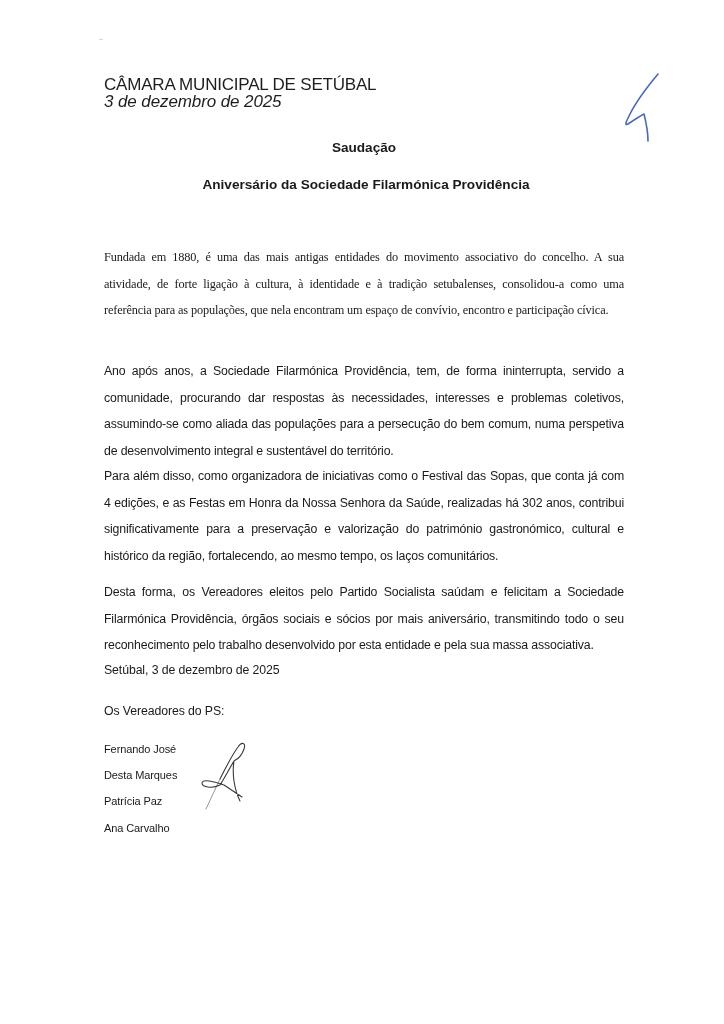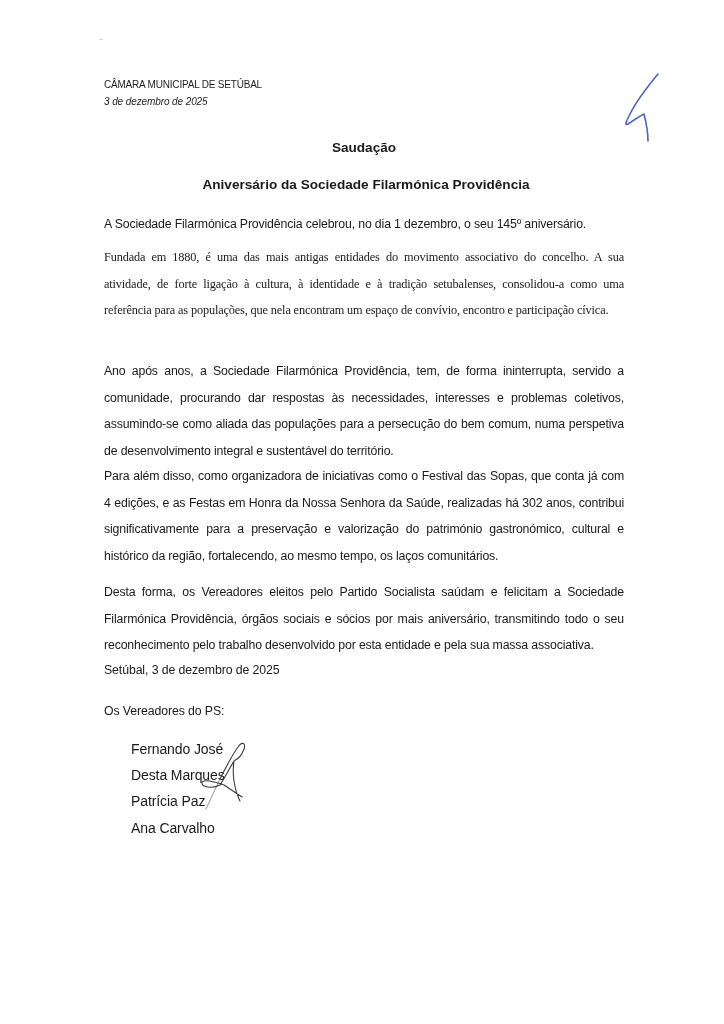--- a/index.html
+++ b/index.html
@@ -1,21 +1,21 @@
 <!DOCTYPE html>
 <html><head>
 <meta charset="utf-8">
 <style>
   html, body { margin: 0; padding: 0; background: #ffffff; }
   body { width: 724px; height: 1024px; position: relative; overflow: hidden;
          font-family: "Liberation Sans", "DejaVu Sans", sans-serif; color: #1a1a1a; }
   .page { position: absolute; left: 0; top: 0; width: 724px; height: 1024px; background: #fff; }
   .scan-dot { position: absolute; left: 99px; top: 39px; width: 4px; height: 1px; background: #d8d8d8; }
 
-  .header { position: absolute; left: 104px; top: 77px; font-size: 10px; line-height: 16.5px; color: #1e1e1e; }
+  .header { position: absolute; left: 104px; top: 77px; font-size: 17px; line-height: 16.5px; color: #1e1e1e; }
   .header .org { font-style: normal; letter-spacing: -0.2px; }
   .header .sub { font-style: italic; letter-spacing: -0.1px; }
 
   .initials { position: absolute; left: 600px; top: 64px; width: 70px; height: 80px; }
 
   .title { position: absolute; left: 0; width: 724px; text-align: center; font-weight: bold; color: #1a1a1a; }
   .title-1 { top: 140px; font-size: 13.6px; padding-left: 4px; box-sizing: border-box; text-align: center; }
   .title-2 { top: 177px; font-size: 13.6px; padding-left: 8px; box-sizing: border-box; }
 
   .body-text { position: absolute; left: 104px; width: 520px; font-size: 12.3px; line-height: 26.6px; color: #1a1a1a; }
@@ -23,21 +23,21 @@
   .p1 { top: 211px; }
   .p2 { top: 244px; font-family: Liberation Serif, serif; }
   .p3 { top: 358px; }
   .p4 { top: 463px; }
   .p5 { top: 579px; }
 
   .closing { position: absolute; left: 104px; font-size: 12.3px; color: #1a1a1a; letter-spacing: -0.1px; }
   .date-line { top: 663px; }
   .signoff { top: 704px; }
 
-  .names { position: absolute; left: 104px; top: 736px; font-size: 14px; line-height: 26.2px; color: #1a1a1a; margin-left: 27px; }
+  .names { position: absolute; left: 104px; top: 736px; font-size: 11px; line-height: 26.2px; color: #1a1a1a; }
   .names div { letter-spacing: -0.1px; }
 
   .signature { position: absolute; left: 190px; top: 735px; width: 70px; height: 80px; }
 </style>
 </head>
 <body>
 
 <div class="page">
   <div class="scan-dot"></div>
 
@@ -46,23 +46,20 @@
     <div class="sub">3 de dezembro de 2025</div>
   </div>
 
   <svg class="initials" viewBox="0 0 70 80">
     <path d="M 58 10 C 48 22, 36 38, 30 50 C 26 58, 24 62, 28 60 C 34 56, 40 52, 44 50 C 46 58, 48 68, 48 77" fill="none" stroke="#4a68c0" stroke-width="1.6" stroke-linecap="round" stroke-linejoin="round"></path>
   </svg>
 
   <div class="title title-1">Saudação</div>
   <div class="title title-2">Aniversário da Sociedade Filarmónica Providência</div>
 
-  <div class="body-text p1">
-    <p>A Sociedade Filarmónica Providência celebrou, no dia 1 dezembro, o seu 145º aniversário.</p>
-  </div>
   <div class="body-text p2">
     <p>Fundada em 1880, é uma das mais antigas entidades do movimento associativo do concelho. A sua atividade, de forte ligação à cultura, à identidade e à tradição setubalenses, consolidou-a como uma referência para as populações, que nela encontram um espaço de convívio, encontro e participação cívica.</p>
   </div>
   <div class="body-text p3">
     <p>Ano após anos, a Sociedade Filarmónica Providência, tem, de forma ininterrupta, servido a comunidade, procurando dar respostas às necessidades, interesses e problemas coletivos, assumindo-se como aliada das populações para a persecução do bem comum, numa perspetiva de desenvolvimento integral e sustentável do território.</p>
   </div>
   <div class="body-text p4">
     <p>Para além disso, como organizadora de iniciativas como o Festival das Sopas, que conta já com 4 edições, e as Festas em Honra da Nossa Senhora da Saúde, realizadas há 302 anos, contribui significativamente para a preservação e valorização do património gastronómico, cultural e histórico da região, fortalecendo, ao mesmo tempo, os laços comunitários.</p>
   </div>
   <div class="body-text p5">

